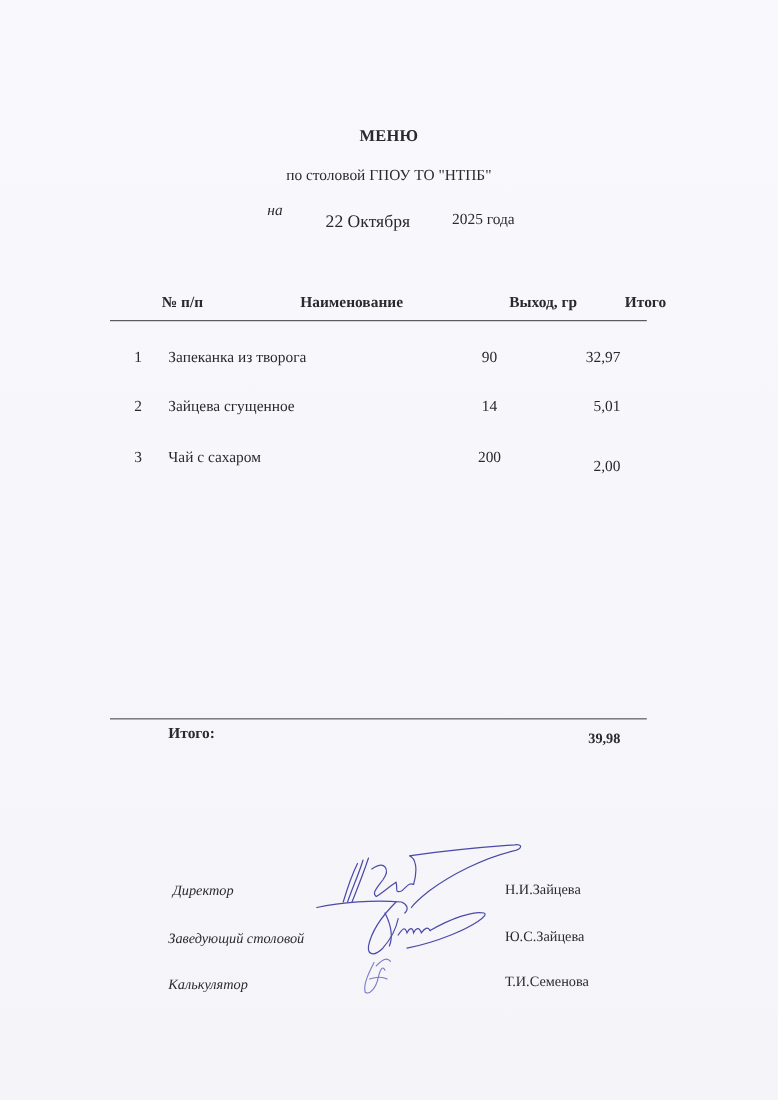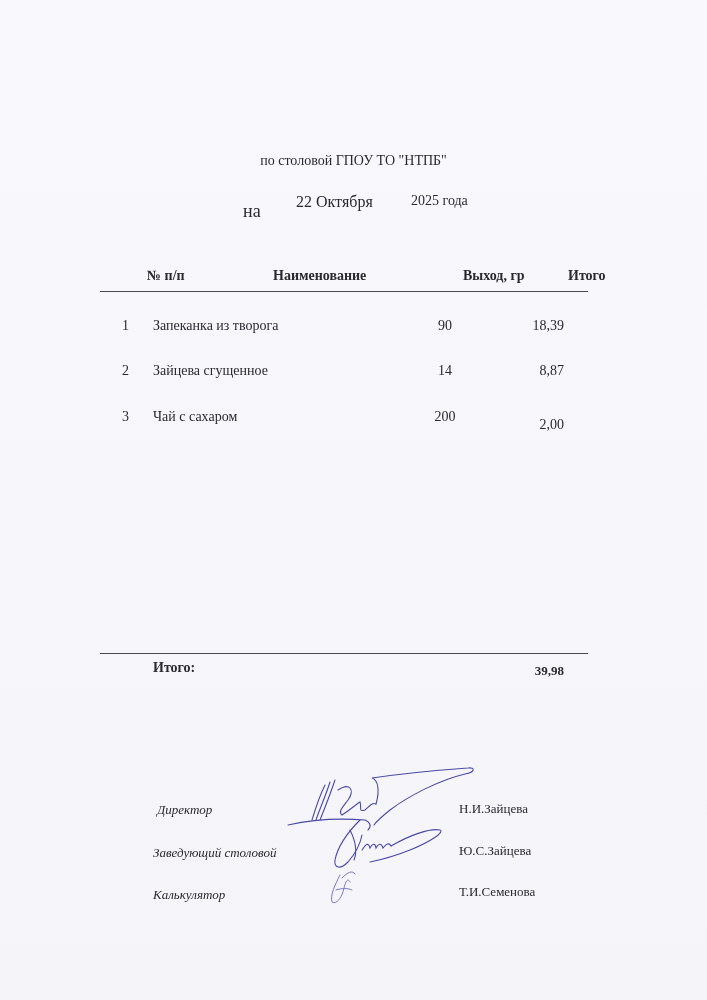--- a/index.html
+++ b/index.html
@@ -26,21 +26,21 @@
       text-align: center;
       font-weight: bold;
       font-size: 15px;
       letter-spacing: 0.2px;
     }
     .subtitle {
       left: 0; width: 707px; top: 153px;
       text-align: center;
       font-size: 14px;
     }
-    .date-na { left: 243px; top: 201px; font-size: 18px; }
+    .date-na { left: 243px; top: 184px; font-size: 14px; font-style: italic; }
     .date-day { left: 296px; top: 193px; font-size: 16px; }
     .date-year { left: 411px; top: 193px; font-size: 14px; }
 
     .th { top: 268px; font-weight: bold; font-size: 14px; margin-left: 46px; }
     .th-num { left: 101px; }
     .th-name { left: 227px; }
     .th-yield { left: 417px; }
     .th-price { left: 522px; }
 
     .hr {
@@ -67,45 +67,46 @@
       position: absolute;
       left: 280px; top: 760px;
       width: 200px; height: 150px;
     }
   </style>
 </head>
 <body>
 
 <div class="page">
 
+  <div class="abs title">МЕНЮ</div>
   <div class="abs subtitle">по столовой ГПОУ ТО "НТПБ"</div>
 
   <div class="abs date-na">на</div>
   <div class="abs date-day">22 Октября</div>
   <div class="abs date-year">2025 года</div>
 
   <div>
     <div class="abs th th-num">№ п/п</div>
     <div class="abs th th-name">Наименование</div>
     <div class="abs th th-yield">Выход, гр</div>
     <div class="abs th th-price">Итого</div>
     <div class="hr hr-head"></div>
 
     <div>
       <div class="abs cell c-num" style="top:318px">1</div>
       <div class="abs cell c-name" style="top:318px">Запеканка из творога</div>
       <div class="abs cell c-yield" style="top:318px">90</div>
-      <div class="abs cell c-price" style="top:318px">18,39</div>
+      <div class="abs cell c-price" style="top:318px">32,97</div>
     </div>
 
     <div>
       <div class="abs cell c-num" style="top:363px">2</div>
       <div class="abs cell c-name" style="top:363px">Зайцева сгущенное</div>
       <div class="abs cell c-yield" style="top:363px">14</div>
-      <div class="abs cell c-price" style="top:363px">8,87</div>
+      <div class="abs cell c-price" style="top:363px">5,01</div>
     </div>
 
     <div>
       <div class="abs cell c-num" style="top:409px">3</div>
       <div class="abs cell c-name" style="top:409px">Чай с сахаром</div>
       <div class="abs cell c-yield" style="top:409px">200</div>
       <div class="abs cell c-price" style="top:417px">2,00</div>
     </div>
 
     <div class="hr hr-total"></div>

